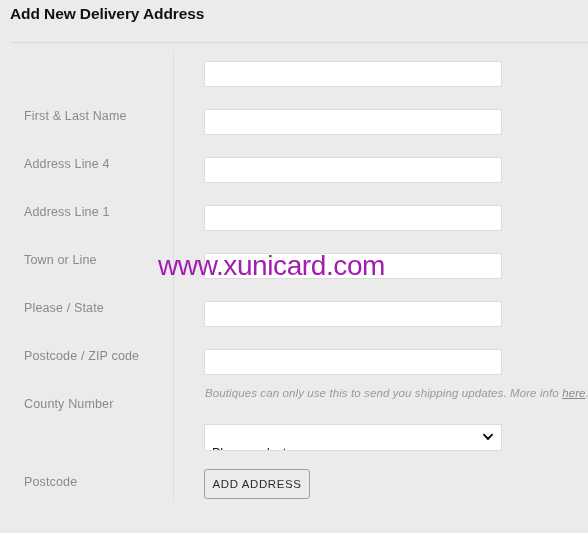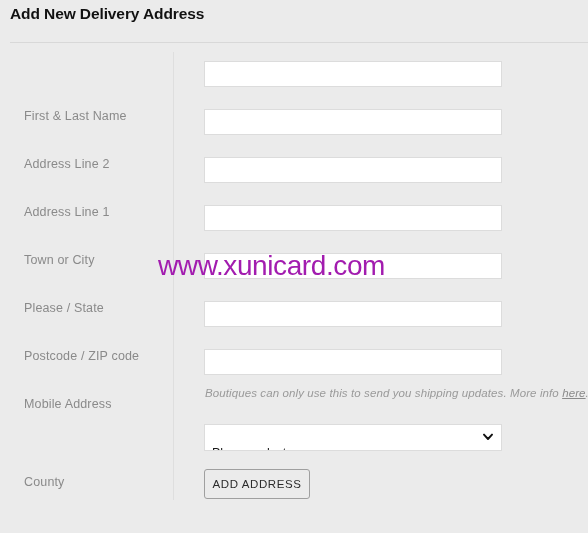--- a/index.html
+++ b/index.html
@@ -205,68 +205,68 @@
   <div class="form">
 
     <div class="row">
       <div class="row-label">First &amp; Last Name</div>
       <div class="row-field">
         <input class="text-input" type="text" value="" style="">
       </div>
     </div>
 
     <div class="row">
-      <div class="row-label">Address Line 2</div>
+      <div class="row-label">Address Line 4</div>
       <div class="row-field">
         <input class="text-input" type="text" value="" style="">
       </div>
     </div>
 
     <div class="row">
       <div class="row-label">Address Line 1</div>
       <div class="row-field">
         <input class="text-input" type="text" value="" style="">
       </div>
     </div>
 
 
     <div class="row">
-      <div class="row-label">Town or City</div>
+      <div class="row-label">Town or Line</div>
       <div class="row-field">
         <input class="text-input" type="text" value="" style="">
       </div>
     </div>
 
     <div class="row">
       <div class="row-label">Please / State</div>
       <div class="row-field">
         <input class="text-input" type="text" value="" style="">
       </div>
     </div>
 
     <div class="row">
       <div class="row-label">Postcode / ZIP code</div>
       <div class="row-field">
         <input class="text-input" type="text" value="" style="">
       </div>
     </div>
 
     <div class="row">
-      <div class="row-label">Mobile Address</div>
+      <div class="row-label">County Number</div>
       <div class="row-field">
         <input class="text-input" type="text" value="" style="">
       </div>
     </div>
 
     <div class="helper-row">
       <div class="helper-text"><span>Boutiques can only use this to send you shipping updates. More info </span><a class="helper-link" href="#">here</a><span>.</span></div>
     </div>
 
     <div class="select-row">
-      <div class="row-label" style="top:21px;">County</div>
+      <div class="row-label" style="top:21px;">Postcode</div>
       <div class="select-wrap">
         <select class="select-box">
           <option>Please select</option>
         </select>
         <svg class="select-chevron" viewBox="0 0 10 8">
           <path d="M1 1.6 L5 6 L9 1.6" fill="none" stroke="#111111" stroke-width="1.9" stroke-linecap="round" stroke-linejoin="round"></path>
         </svg>
       </div>
     </div>
 

